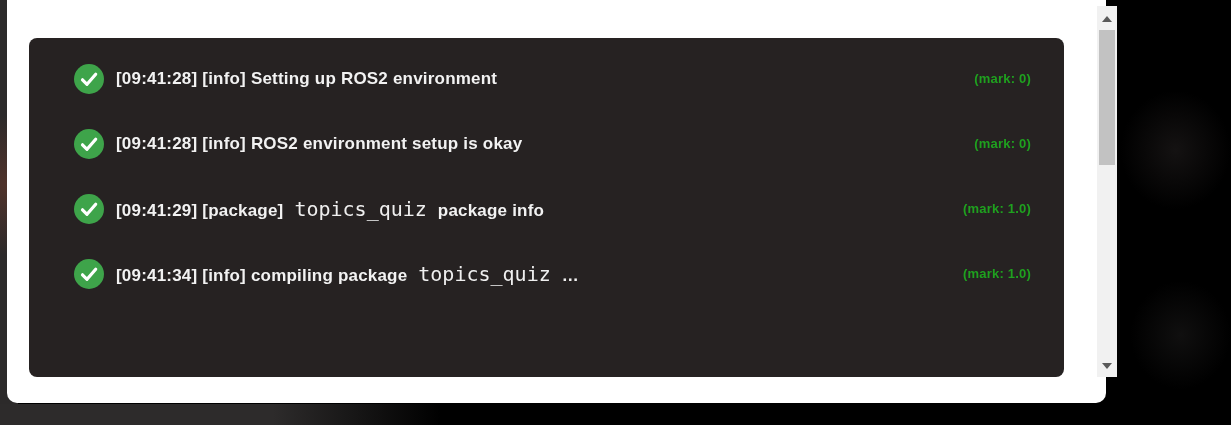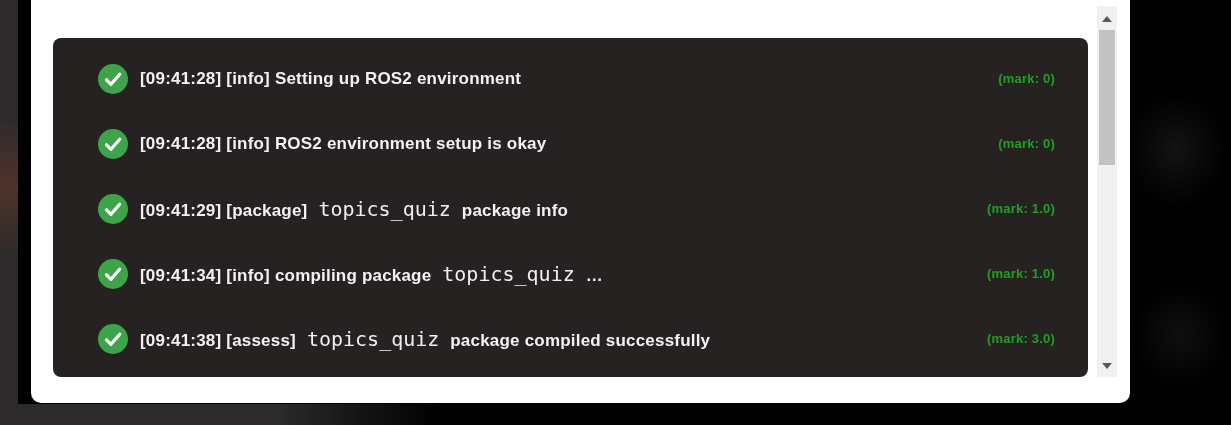--- a/index.html
+++ b/index.html
@@ -25,21 +25,21 @@
     position: absolute; left: 1120px; top: 90px; width: 111px; height: 120px;
     background: radial-gradient(ellipse at center, rgba(45,40,40,0.45) 0, rgba(0,0,0,0) 70%);
   }
   .bg-blob-b {
     position: absolute; left: 1130px; top: 280px; width: 101px; height: 110px;
     background: radial-gradient(ellipse at center, rgba(40,38,38,0.4) 0, rgba(0,0,0,0) 70%);
   }
 
   
   .modal {
-    position: absolute; left: 31px; top: 0; width: 1099px; height: 403px;
+    position: absolute; left: 7px; top: 0; width: 1099px; height: 403px;
     background: #fff;
     border-radius: 0 0 10px 10px;
   }
 
   
   .log-panel {
     position: absolute; left: 22px; top: 38px; width: 1035px; height: 339px;
     background: #262222;
     border-radius: 8px;
     padding-top: 8px;
@@ -156,30 +156,20 @@
         <span class="check">
           <svg viewBox="0 0 30 30" width="30" height="30">
               <circle cx="15" cy="15" r="15" fill="#3ea44a"></circle>
               <path d="M8.5 15.8 L13 20.3 L21.7 10.2" stroke="#ffffff" stroke-width="3.2" fill="none" stroke-linecap="round" stroke-linejoin="round"></path>
             </svg>
         </span>
         <span class="msg"><span>[09:41:34] [info] compiling package</span> <code class="code">topics_quiz</code> <span>…</span></span>
         <span class="mark">(mark: 1.0)</span>
       </div>
 
-      <div class="row">
-        <span class="check">
-          <svg viewBox="0 0 30 30" width="30" height="30">
-              <circle cx="15" cy="15" r="15" fill="#3ea44a"></circle>
-              <path d="M8.5 15.8 L13 20.3 L21.7 10.2" stroke="#ffffff" stroke-width="3.2" fill="none" stroke-linecap="round" stroke-linejoin="round"></path>
-            </svg>
-        </span>
-        <span class="msg"><span>[09:41:38] [assess]</span> <code class="code">topics_quiz</code> <span>package compiled successfully</span></span>
-        <span class="mark">(mark: 3.0)</span>
-      </div>
 
     </div>
   </div>
 
   <div class="scrollbar">
     <div class="sb-btn up">
       <span class="tri-up"></span>
     </div>
     <div class="sb-thumb"></div>
     <div class="sb-btn down">

